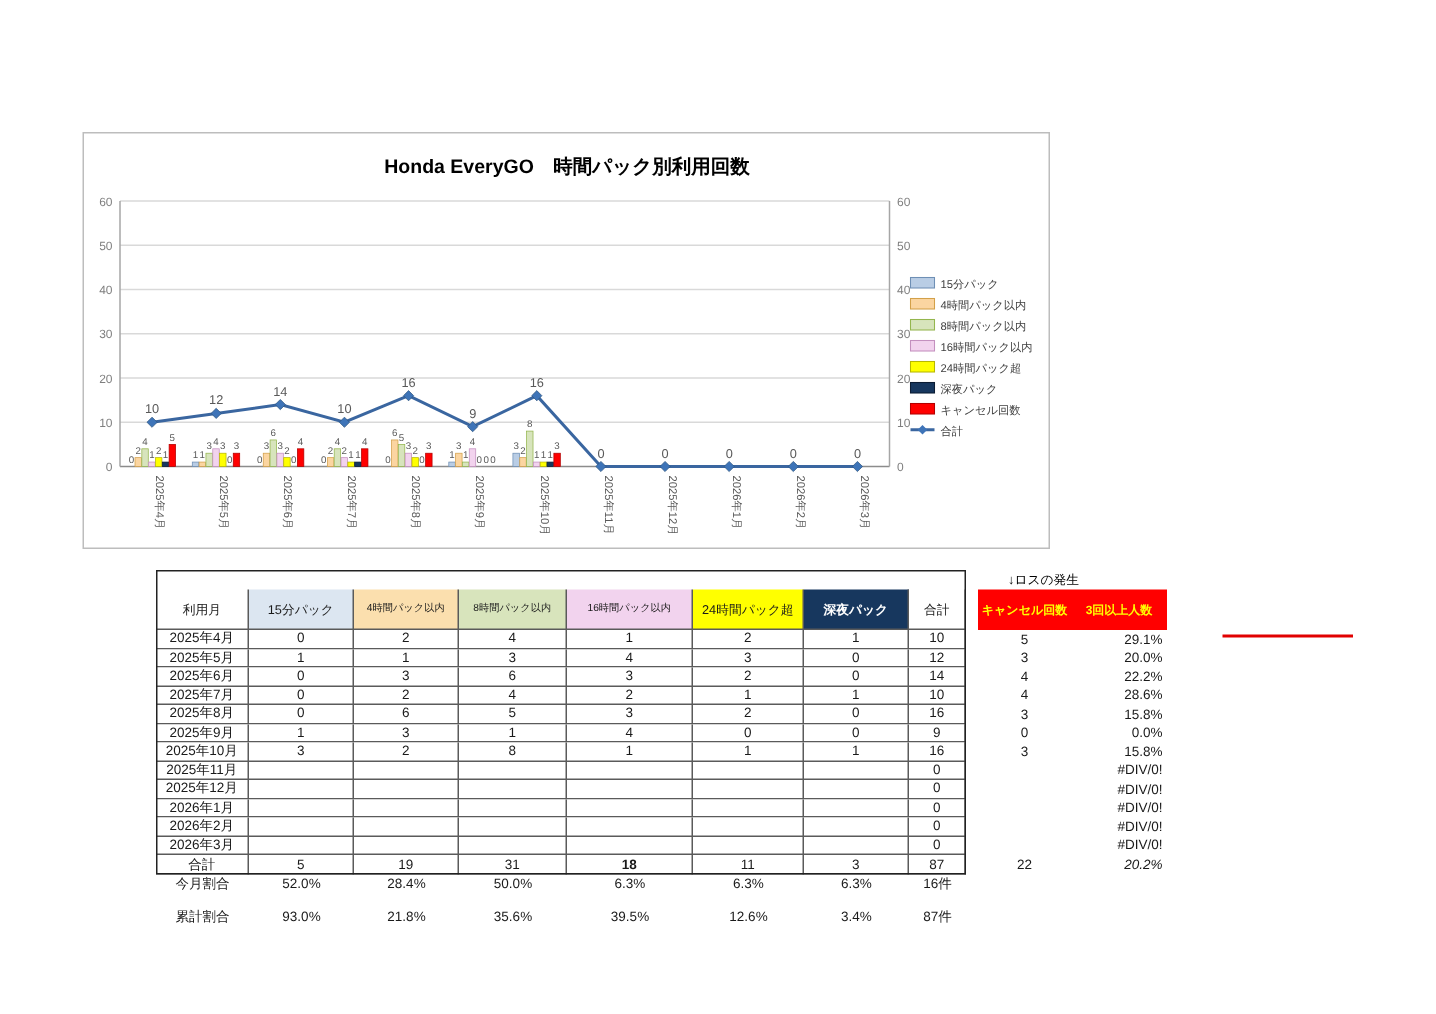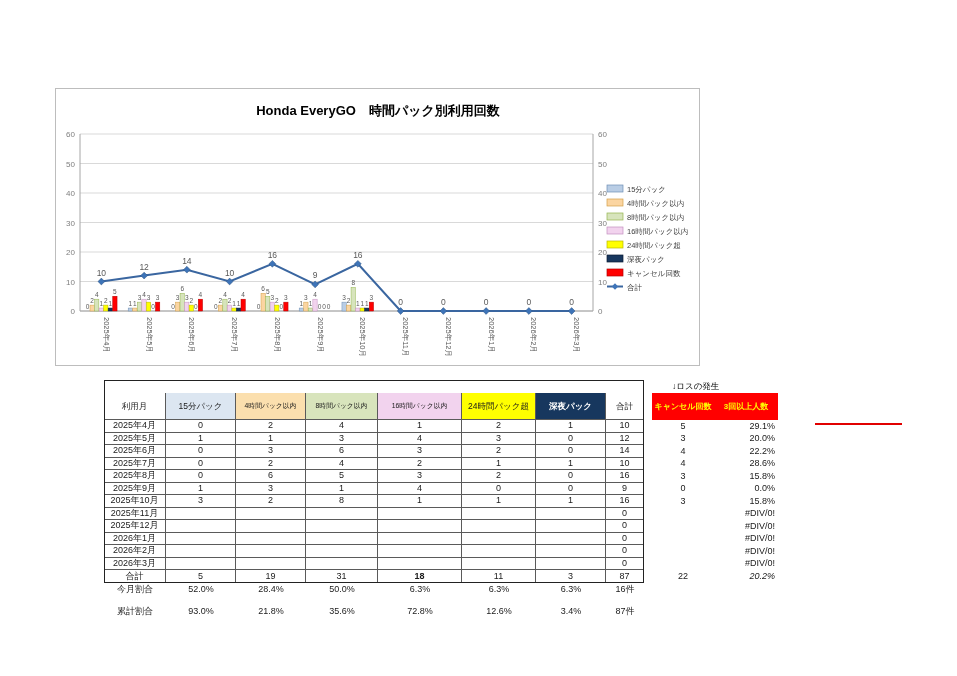--- a/index.html
+++ b/index.html
@@ -364,21 +364,21 @@
         <div class="cell plain" style="grid-area: 16 / 3;">28.4%</div>
         <div class="cell plain" style="grid-area: 16 / 4;">50.0%</div>
         <div class="cell plain" style="grid-area: 16 / 5;">6.3%</div>
         <div class="cell plain" style="grid-area: 16 / 6;">6.3%</div>
         <div class="cell plain" style="grid-area: 16 / 7;">6.3%</div>
         <div class="cell plain" style="grid-area: 16 / 8;">16件</div>
         <div class="cell plain" style="grid-area: 18 / 1;">累計割合</div>
         <div class="cell plain" style="grid-area: 18 / 2;">93.0%</div>
         <div class="cell plain" style="grid-area: 18 / 3;">21.8%</div>
         <div class="cell plain" style="grid-area: 18 / 4;">35.6%</div>
-        <div class="cell plain" style="grid-area: 18 / 5;">72.8%</div>
+        <div class="cell plain" style="grid-area: 18 / 5;">39.5%</div>
         <div class="cell plain" style="grid-area: 18 / 6;">12.6%</div>
         <div class="cell plain" style="grid-area: 18 / 7;">3.4%</div>
         <div class="cell plain" style="grid-area: 18 / 8;">87件</div>
       </div>
     <div class="border-overlay"></div>
   </div>
 
   <div class="red-line"></div>
 </div>
 

